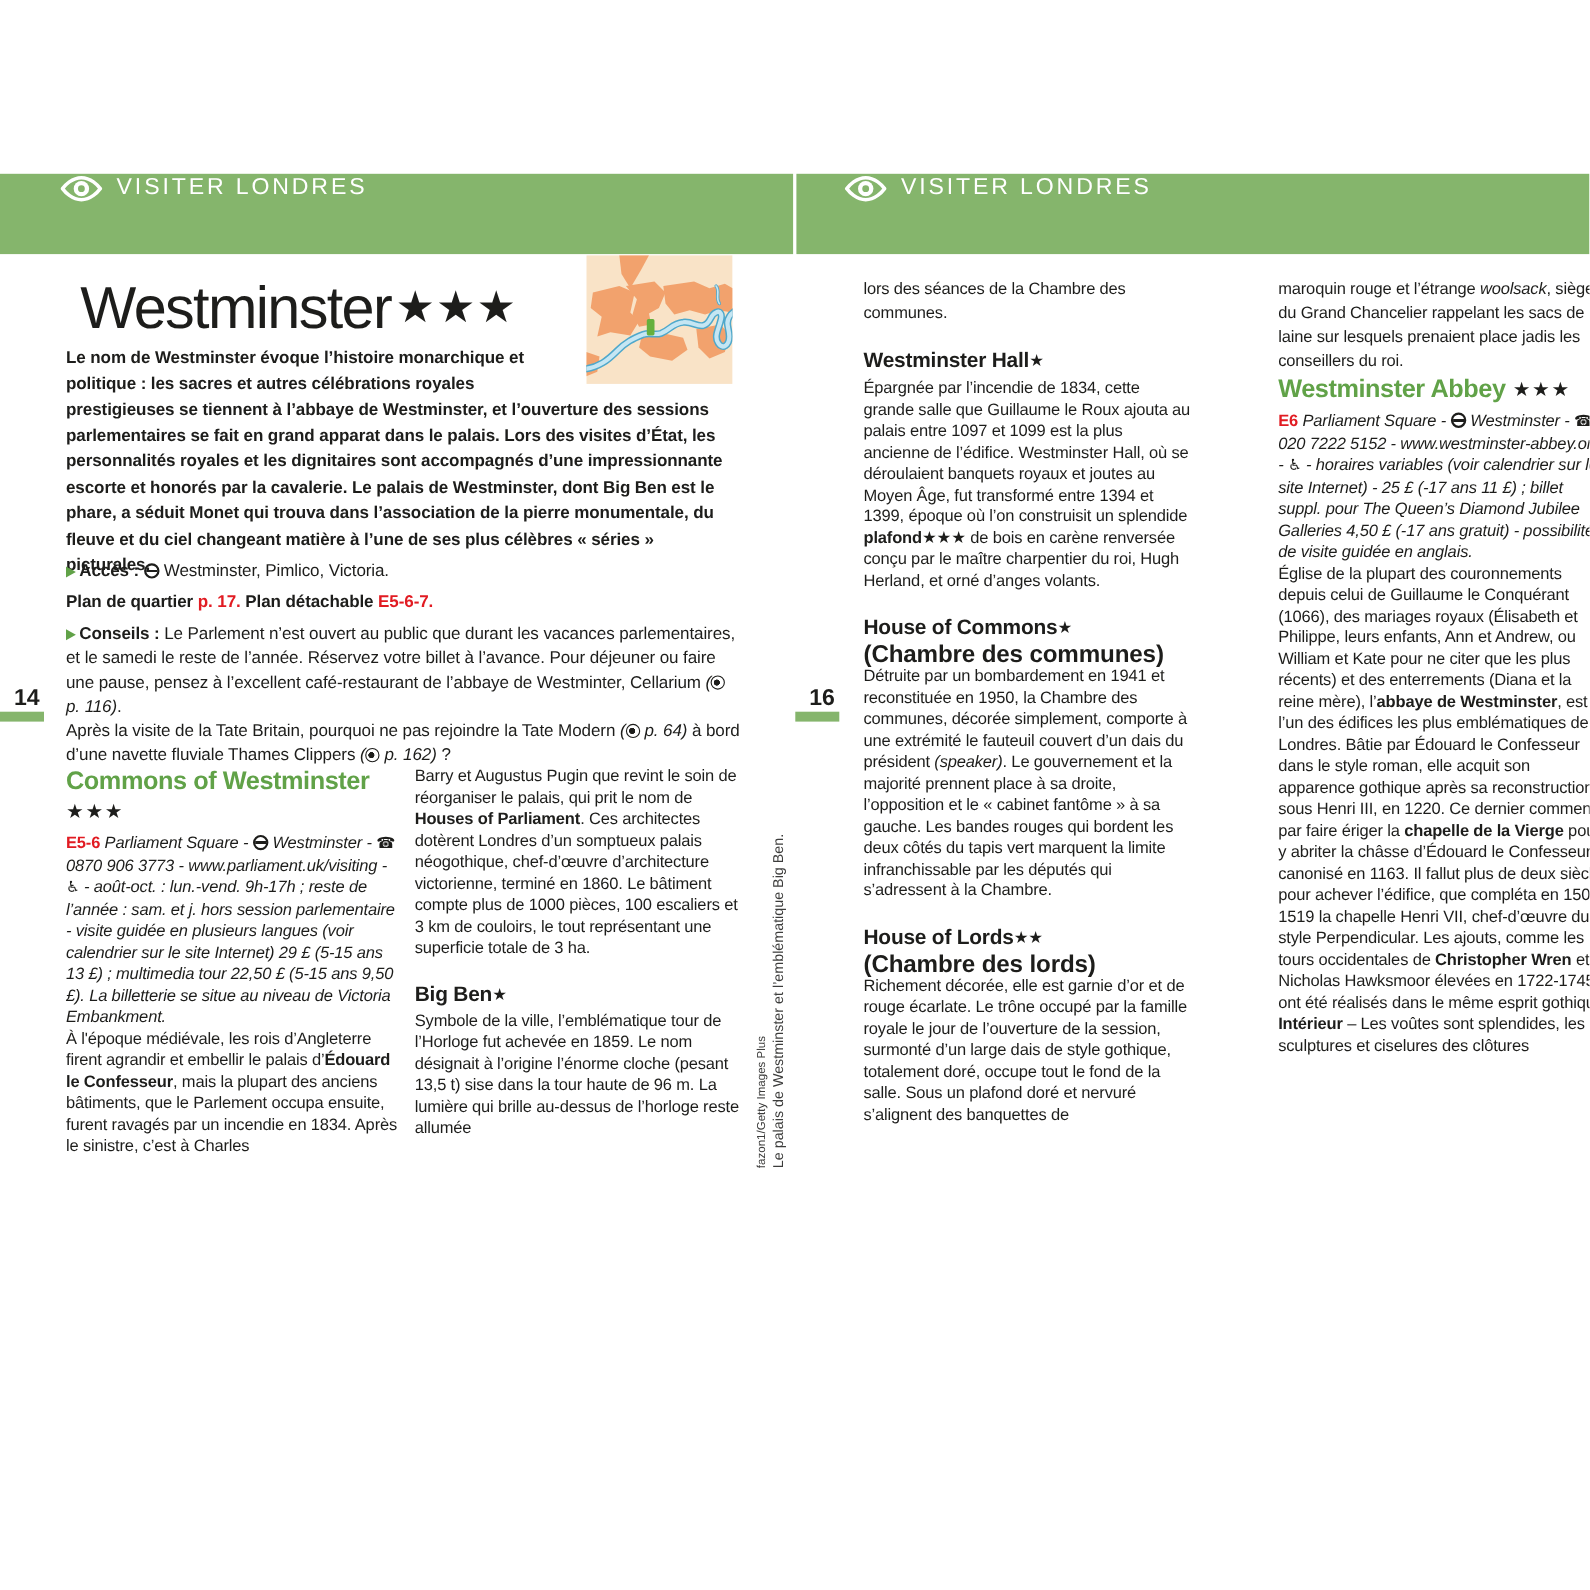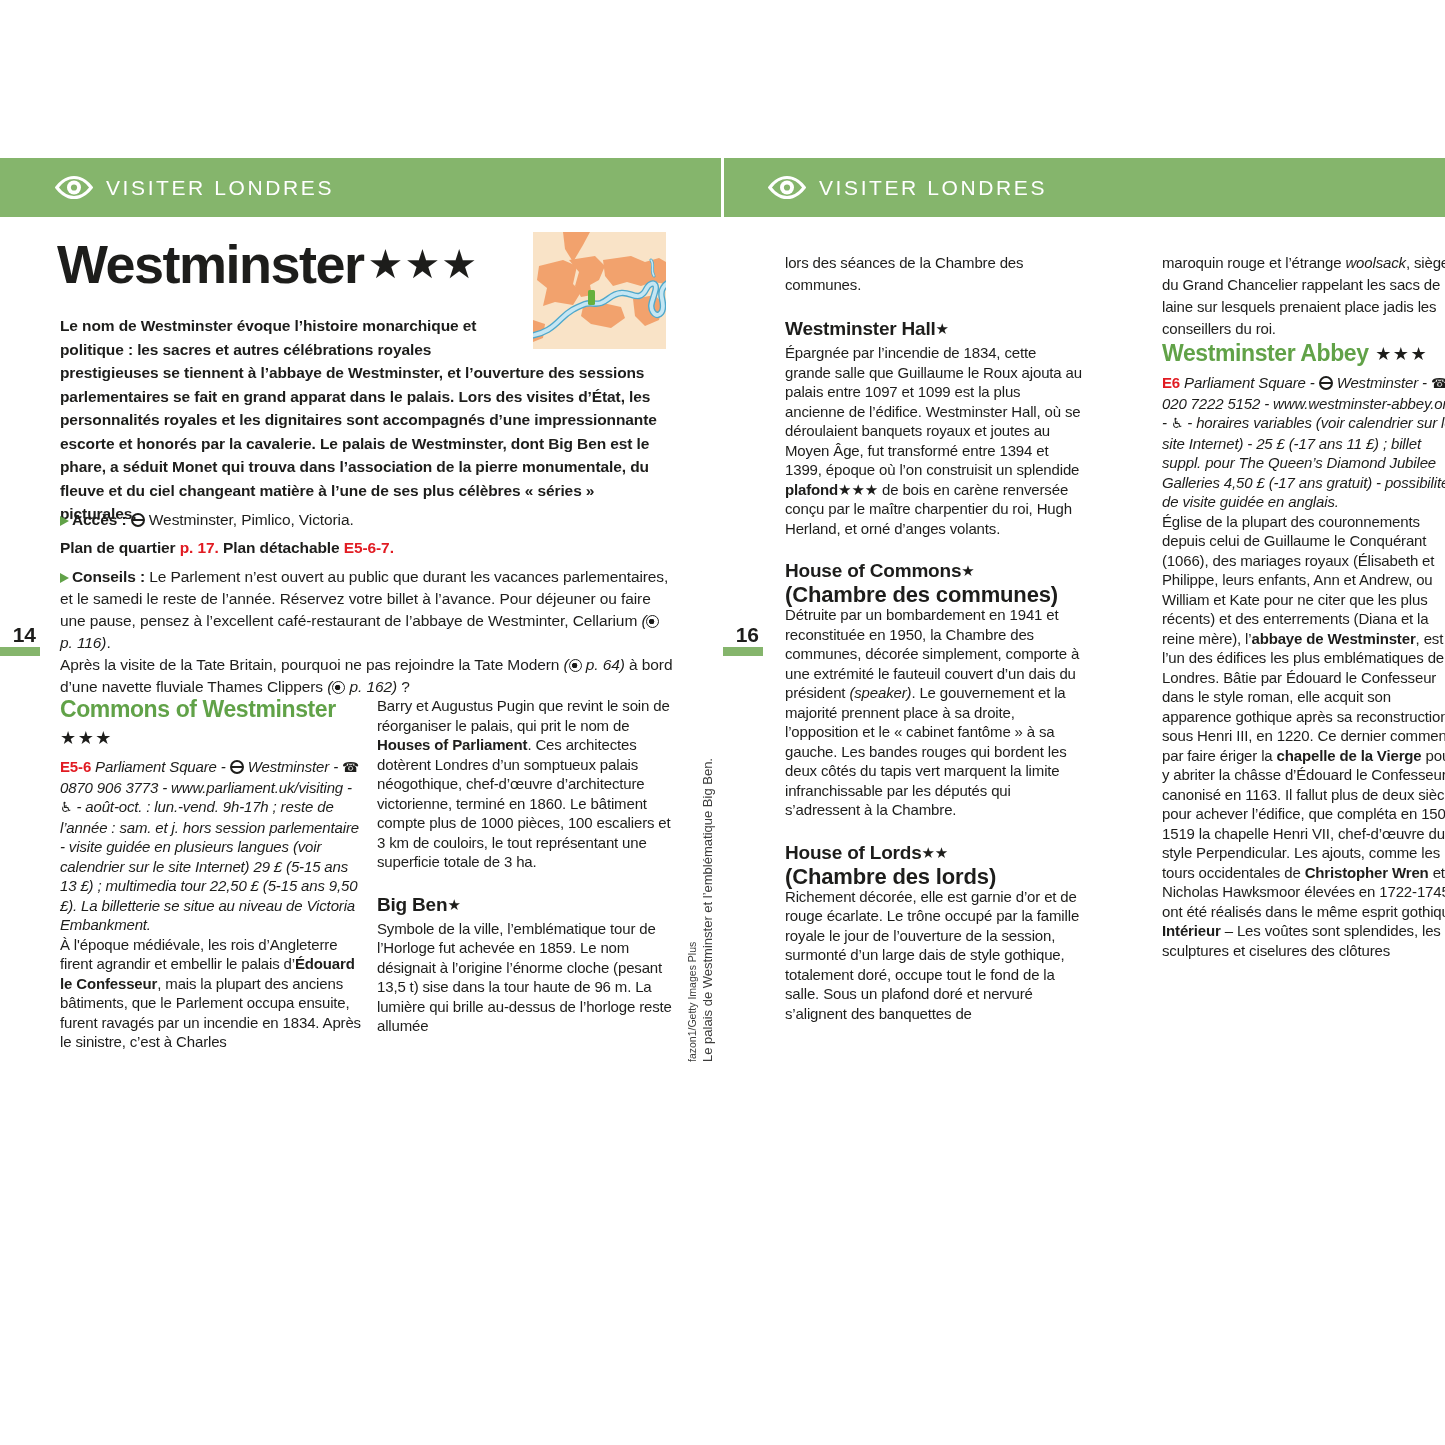--- a/index.html
+++ b/index.html
@@ -4,32 +4,32 @@
 <style>
   :root{
     --green-bar:#85b56c; --green-head:#61a248; --red:#e11b22; --ink:#1d1d1b;
     --map-land:#f9e3c7; --map-district:#f2a26d; --map-river-outline:#4fa8cb;
     --map-river-fill:#c5e6f3; --map-marker:#66b03d;
   }
   *{box-sizing:border-box}
   html,body{margin:0;padding:0}
   body{width:1445px;height:1445px;position:relative;background:#fff;overflow:hidden;
        font-family:"Liberation Sans","DejaVu Sans",sans-serif;color:var(--ink)}
-  .hbar{position:absolute;top:158px;height:59px;background:var(--green-bar);display:flex;align-items:center}
+  .hbar{position:absolute;top:158px;height:73px;background:var(--green-bar);display:flex;}
   .hbar.left{left:0;width:721px}
   .hbar.right{left:724px;width:721px}
   .hbar .eye{display:inline-flex;margin-left:55px}
   .hbar.right .eye{margin-left:44px}
   .hlabel{color:#fff;font-size:21px;letter-spacing:2.6px;margin-left:13px;font-weight:400}
   .pagemark{position:absolute;width:40px}
   .pagemark .num{text-align:right;font-weight:700;font-size:21px;padding-right:4px;line-height:18px}
   .pagemark .bar{height:9px;background:var(--green-bar);margin-top:3px}
   #mark-left{left:0;top:626px}
   #mark-right{left:723px;top:626px}
-  .title{position:absolute;left:57px;top:233px;margin:0;font-size:54px;font-weight:700;letter-spacing:-1.5px}
+  .title{position:absolute;left:57px;top:233px;margin:16px;font-size:54px;font-weight:400;letter-spacing:-1.5px}
   .title .stars{font-size:40px;letter-spacing:1px;margin-left:4px;vertical-align:5px}
   .map{position:absolute;left:533px;top:232px;width:133px;height:117px}
   .map svg{display:block;width:100%;height:100%}
   .map-bg{fill:var(--map-land)} .map-district{fill:var(--map-district)}
   .map-river-outer{fill:none;stroke:var(--map-river-outline);stroke-linecap:round}
   .map-river-inner{fill:none;stroke:var(--map-river-fill);stroke-linecap:round}
   .map-marker{fill:var(--map-marker)}
   .intro{position:absolute;left:60px;top:314px;width:614px;margin:0;
          font-size:15.5px;line-height:23.5px;font-weight:700;letter-spacing:-0.1px}
   .intro .spacer{float:right;width:142px;height:42px}

